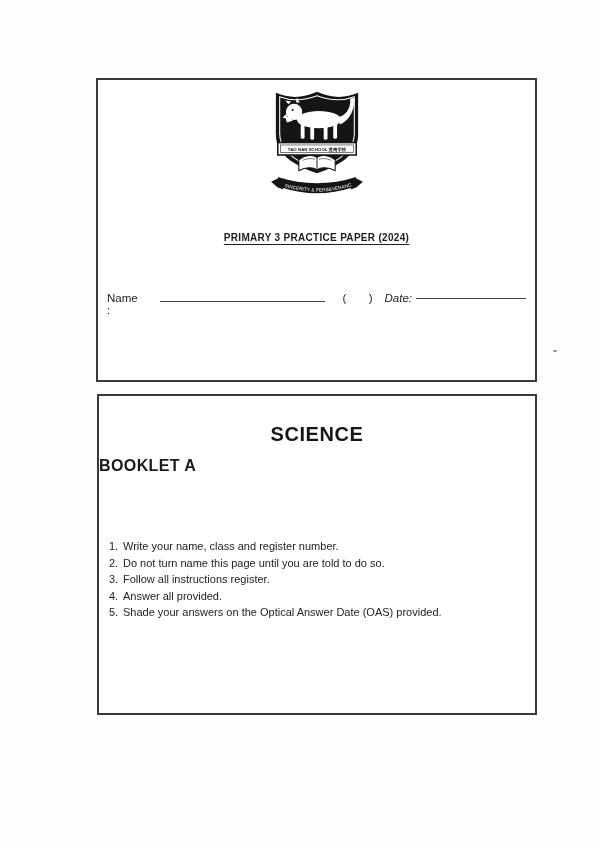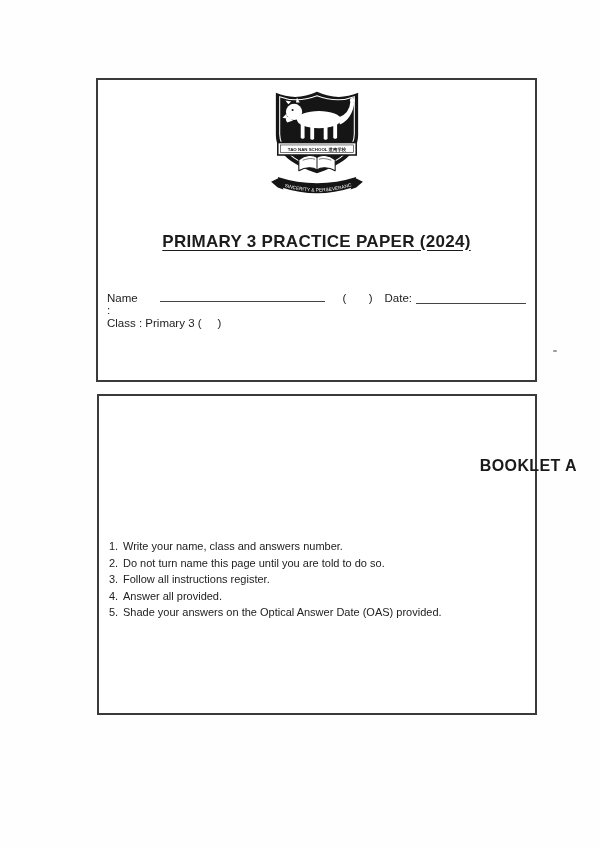--- a/index.html
+++ b/index.html
@@ -18,43 +18,43 @@
   }
   #header-box{left:96px;top:78px;width:441px;height:304px;}
   #booklet-box{left:97px;top:394px;width:440px;height:321px;}
 
   
   #crest{position:absolute;left:50%;transform:translateX(-50%);top:9px;width:102px;height:110px;}
 
   
   .paper-title{
     position:absolute;left:0;top:152px;width:100%;
-    text-align:center;font-weight:bold;font-size:17px;letter-spacing:.3px;
+    text-align:center;font-weight:bold;font-size:10px;letter-spacing:.3px;
     text-decoration:underline;text-underline-offset:3px;
     color:#1c1c1c;
   }
 
   .fill-row{position:absolute;left:9px;right:7px;display:flex;align-items:baseline;font-size:11.5px;color:#222;}
   #name-row{top:212px;gap:12px;}
   #class-row{top:237px;}
   .blank{display:inline-block;border-bottom:1.2px solid #444;vertical-align:baseline;}
   .name-blank{width:168px;margin-left:4px;}
   .date-blank{width:110px;margin-left:4px;}
   .pre{white-space:pre;}
   .parens{margin-left:5px;}
-  .date-group{margin-left:auto;display:flex;align-items:flex-end;margin-right:2px;}
+  .date-group{margin-left:auto;display:flex;align-items:center;margin-right:2px;font-style:italic;}
 
   
   .subject-title{
     position:absolute;left:0;top:27px;width:100%;text-align:center;
     font-weight:bold;font-size:20px;letter-spacing:.6px;color:#161616;
   }
   .booklet-title{
-    position:absolute;left:0;top:61px;width:100%;text-align:right;
-    font-weight:bold;font-size:16px;letter-spacing:.4px;color:#1a1a1a;padding-left:42px;
+    position:absolute;left:0;top:61px;width:100%;text-align:left;
+    font-weight:bold;font-size:16px;letter-spacing:.4px;color:#1a1a1a;
   }
   .instructions-heading{
     position:absolute;left:10px;top:102px;
     font-weight:bold;font-size:12px;letter-spacing:.2px;
     text-decoration:underline;text-underline-offset:2px;color:#1c1c1c;
   }
   .instr-list{position:absolute;left:10px;top:142px;right:8px;}
   .instr-row{display:flex;align-items:baseline;font-size:11px;color:#222;line-height:16.5px;}
   .instr-num{width:14px;flex:none;}
   .instr-text{flex:1;}
@@ -115,34 +115,32 @@
   <div class="fill-row" id="name-row">
     <span>Name :</span>
     <span class="blank name-blank"></span>
     <span class="pre parens">(       )</span>
     <span class="date-group">
       <span>Date:</span>
       <span class="blank date-blank"></span>
     </span>
   </div>
 
-  <div class="fill-row" id="class-row">
-    <span class="pre">Class : Primary 3 (     )</span>
-  </div>
 </div>
 
 <div class="speck"></div>
 
 <div class="box" id="booklet-box">
+  <div class="subject-title">SCIENCE</div>
   <div class="booklet-title">BOOKLET A</div>
 
   <div class="instr-list">
     <div class="instr-row">
       <span class="instr-num">1.</span>
-      <span class="instr-text">Write your name, class and answers number.</span>
+      <span class="instr-text">Write your name, class and register number.</span>
     </div>
     <div class="instr-row">
       <span class="instr-num">2.</span>
       <span class="instr-text">Do not turn name this page until you are told to do so.</span>
     </div>
     <div class="instr-row">
       <span class="instr-num">3.</span>
       <span class="instr-text">Follow all instructions register.</span>
     </div>
     <div class="instr-row">

